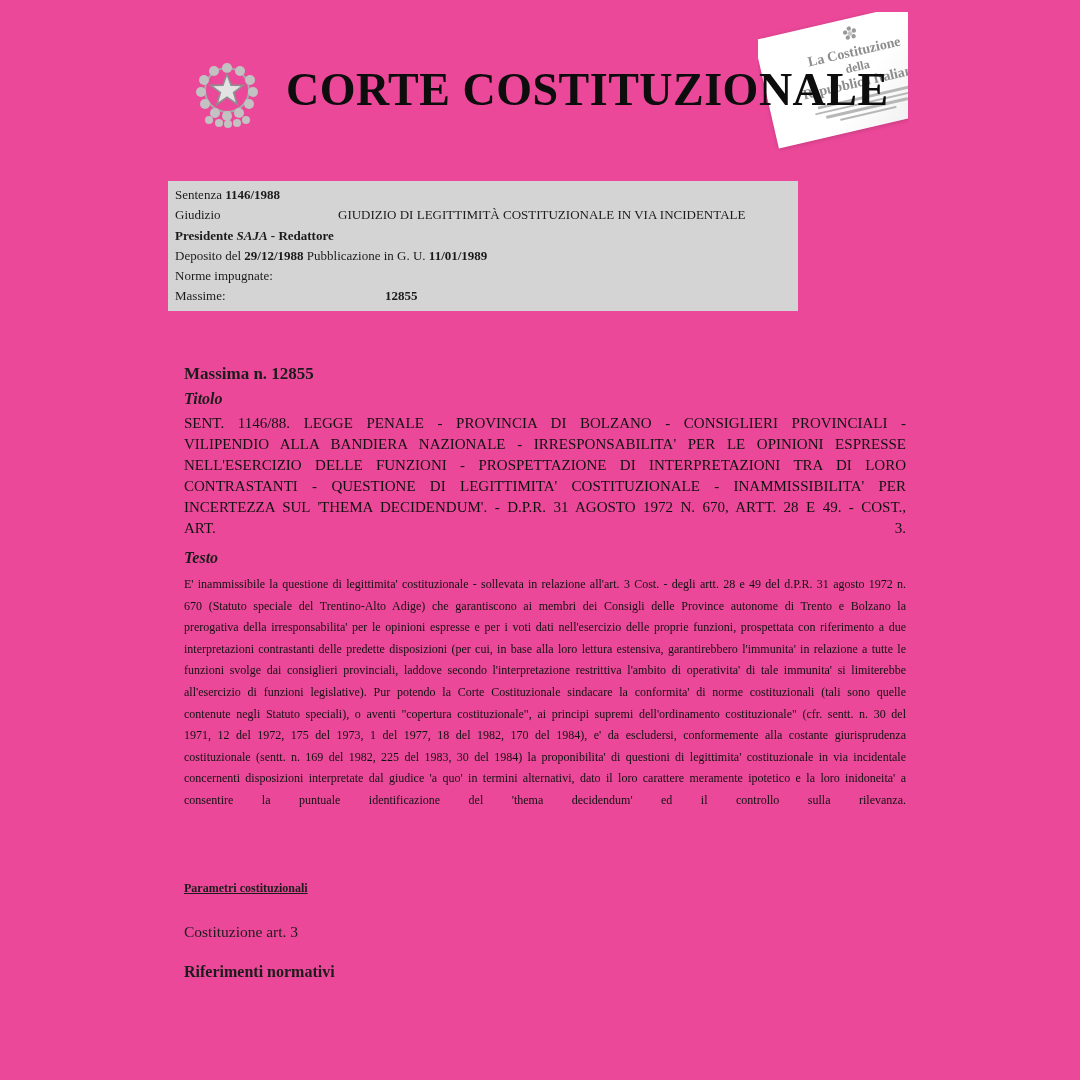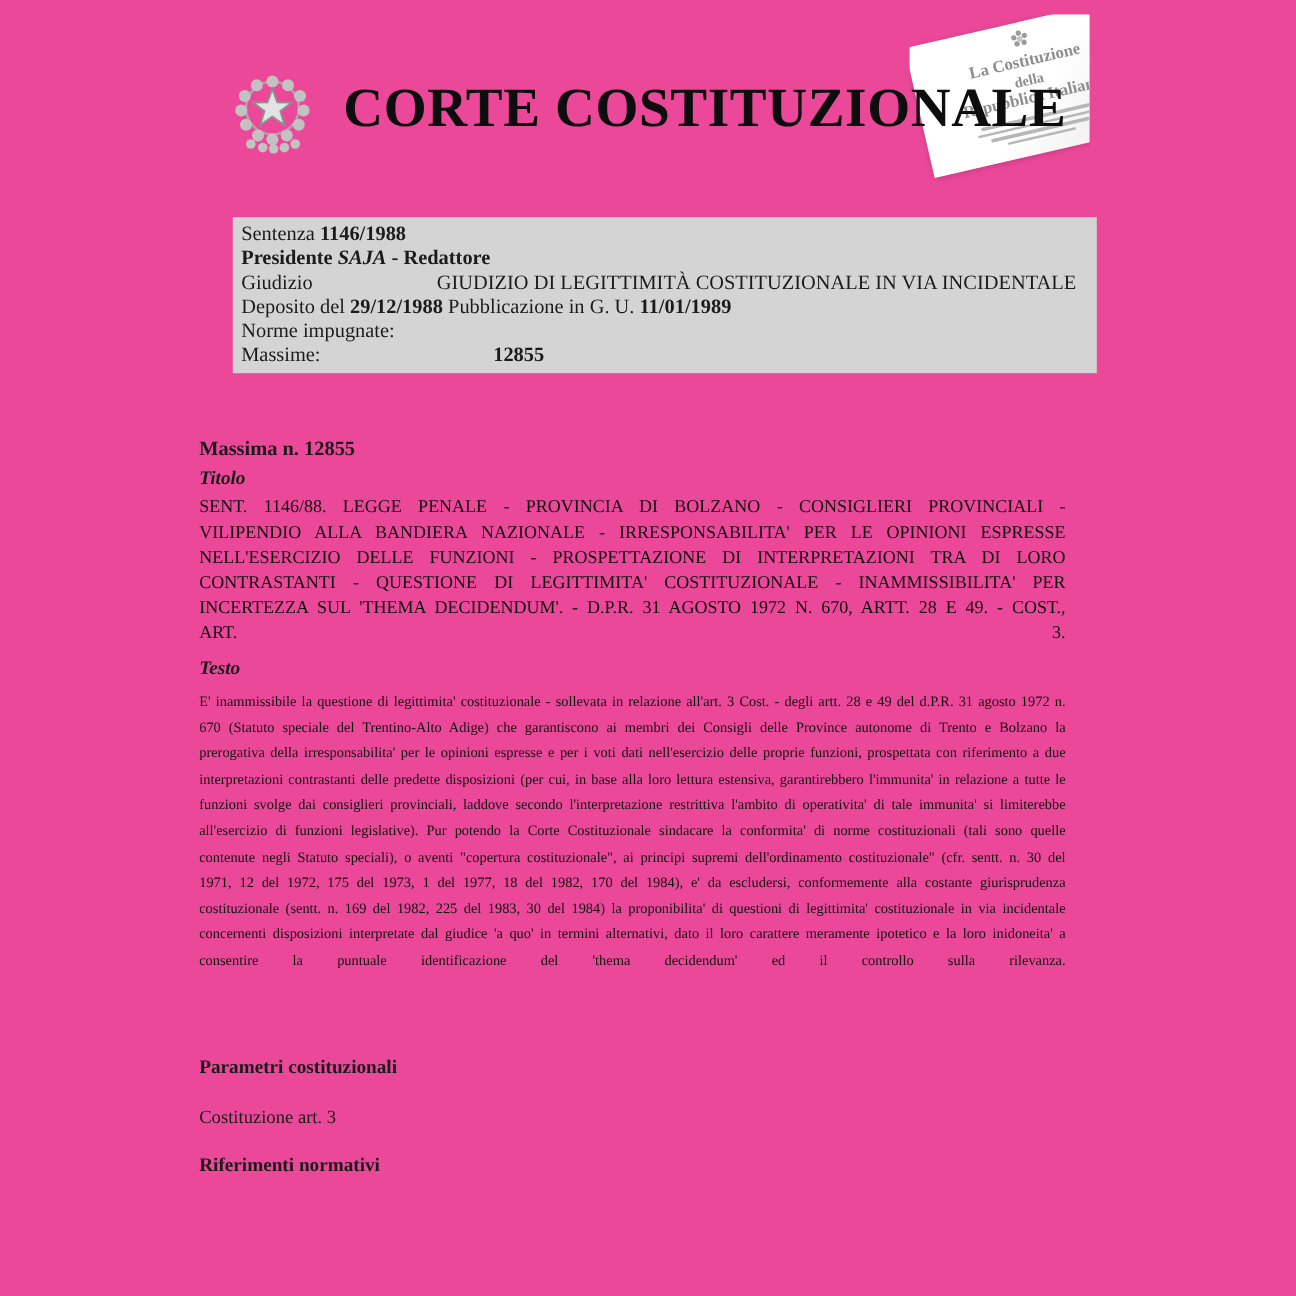--- a/index.html
+++ b/index.html
@@ -15,37 +15,37 @@
          background:linear-gradient(135deg,#ffffff 55%,#ededed 90%);
          box-shadow:0 1px 5px rgba(0,0,0,0.18);color:#8d8d8d;}
   .stamp-emblem{height:20px;line-height:20px;}
   .stamp-emblem svg{vertical-align:middle;}
   .stamp-l1{font-size:14px;font-weight:bold;margin-top:2px;}
   .stamp-l2{font-size:12px;font-weight:bold;}
   .stamp-l3{font-size:14px;font-weight:bold;margin-bottom:6px;}
   .stamp-fine i{display:block;height:2.5px;background:#b7b7b7;margin:3px auto;border-radius:1px;}
   .stamp-fine .f1{width:96px}.stamp-fine .f2{width:104px}.stamp-fine .f3{width:84px}.stamp-fine .f4{width:58px}
   
-  .infobox{position:absolute;left:194px;top:181px;width:720px;background:#d4d4d4;
-           padding:4px 0 4px 0;box-sizing:border-box;font-size:17px;}
+  .infobox{position:absolute;left:168px;top:181px;width:630px;background:#d4d4d4;
+           padding:4px 0 4px 0;box-sizing:border-box;font-size:13px;}
   .row{padding-left:7px;line-height:20.3px;white-space:nowrap;}
   .b{font-weight:bold;}
   .bi{font-weight:bold;font-style:italic;}
   .lab-giudizio{display:inline-block;width:163px;}
   .lab-massime{display:inline-block;width:210px;}
   
-  .sec{position:absolute;left:166px;width:722px;}
+  .sec{position:absolute;left:184px;width:722px;}
   .h-massima{top:364px;font-size:17px;font-weight:bold;}
   .h-titolo{top:390px;font-size:16px;font-weight:bold;font-style:italic;}
   .p-titolo{top:413px;font-size:15px;line-height:21px;text-align:justify;text-align-last:justify;
             word-spacing:2px;color:#111;}
   .h-testo{top:549px;font-size:16px;font-weight:bold;font-style:italic;}
   .p-testo{top:574px;font-size:12px;line-height:21.6px;text-align:justify;text-align-last:justify;
            word-spacing:1px;color:#111;}
-  .h-parametri{top:881px;font-size:16px;font-weight:bold;}
+  .h-parametri{top:881px;font-size:12px;font-weight:bold;text-decoration:underline;}
   .p-parametri{top:923px;font-size:15.5px;}
   .h-riferimenti{top:963px;font-size:16px;font-weight:bold;}
 </style>
 </head>
 <body>
 
 <div class="canvas">
 
   <div>
     <span class="logo">
@@ -97,22 +97,22 @@
             <i class="f2"></i>
             <i class="f3"></i>
             <i class="f4"></i>
         </div>
       </div>
     </div>
   </div>
 
   <div class="infobox">
     <div class="row"><span>Sentenza </span><span class="b">1146/1988</span></div>
+    <div class="row"><span class="lab-giudizio">Giudizio</span><span>GIUDIZIO DI LEGITTIMITÀ COSTITUZIONALE IN VIA INCIDENTALE</span></div>
     <div class="row"><span class="b">Presidente </span><span class="bi">SAJA</span><span class="b"> - Redattore</span></div>
-    <div class="row"><span class="lab-giudizio">Giudizio</span><span>GIUDIZIO DI LEGITTIMITÀ COSTITUZIONALE IN VIA INCIDENTALE</span></div>
     <div class="row"><span>Deposito del </span><span class="b">29/12/1988</span><span> Pubblicazione in G. U. </span><span class="b">11/01/1989</span></div>
     <div class="row"><span>Norme impugnate:</span></div>
     <div class="row"><span class="lab-massime">Massime:</span><span class="b">12855</span></div>
   </div>
 
   <div class="sec h-massima">Massima n. 12855</div>
   <div class="sec h-titolo">Titolo</div>
   <div class="sec p-titolo">SENT. 1146/88. LEGGE PENALE - PROVINCIA DI BOLZANO - CONSIGLIERI PROVINCIALI - VILIPENDIO ALLA BANDIERA NAZIONALE - IRRESPONSABILITA' PER LE OPINIONI ESPRESSE NELL'ESERCIZIO DELLE FUNZIONI - PROSPETTAZIONE DI INTERPRETAZIONI TRA DI LORO CONTRASTANTI - QUESTIONE DI LEGITTIMITA' COSTITUZIONALE - INAMMISSIBILITA' PER INCERTEZZA SUL 'THEMA DECIDENDUM'. - D.P.R. 31 AGOSTO 1972 N. 670, ARTT. 28 E 49. - COST., ART. 3.</div>
   <div class="sec h-testo">Testo</div>
   <div class="sec p-testo">E' inammissibile la questione di legittimita' costituzionale - sollevata in relazione all'art. 3 Cost. - degli artt. 28 e 49 del d.P.R. 31 agosto 1972 n. 670 (Statuto speciale del Trentino-Alto Adige) che garantiscono ai membri dei Consigli delle Province autonome di Trento e Bolzano la prerogativa della irresponsabilita' per le opinioni espresse e per i voti dati nell'esercizio delle proprie funzioni, prospettata con riferimento a due interpretazioni contrastanti delle predette disposizioni (per cui, in base alla loro lettura estensiva, garantirebbero l'immunita' in relazione a tutte le funzioni svolge dai consiglieri provinciali, laddove secondo l'interpretazione restrittiva l'ambito di operativita' di tale immunita' si limiterebbe all'esercizio di funzioni legislative). Pur potendo la Corte Costituzionale sindacare la conformita' di norme costituzionali (tali sono quelle contenute negli Statuto speciali), o aventi "copertura costituzionale", ai principi supremi dell'ordinamento costituzionale" (cfr. sentt. n. 30 del 1971, 12 del 1972, 175 del 1973, 1 del 1977, 18 del 1982, 170 del 1984), e' da escludersi, conformemente alla costante giurisprudenza costituzionale (sentt. n. 169 del 1982, 225 del 1983, 30 del 1984) la proponibilita' di questioni di legittimita' costituzionale in via incidentale concernenti disposizioni interpretate dal giudice 'a quo' in termini alternativi, dato il loro carattere meramente ipotetico e la loro inidoneita' a consentire la puntuale identificazione del 'thema decidendum' ed il controllo sulla rilevanza.</div>

